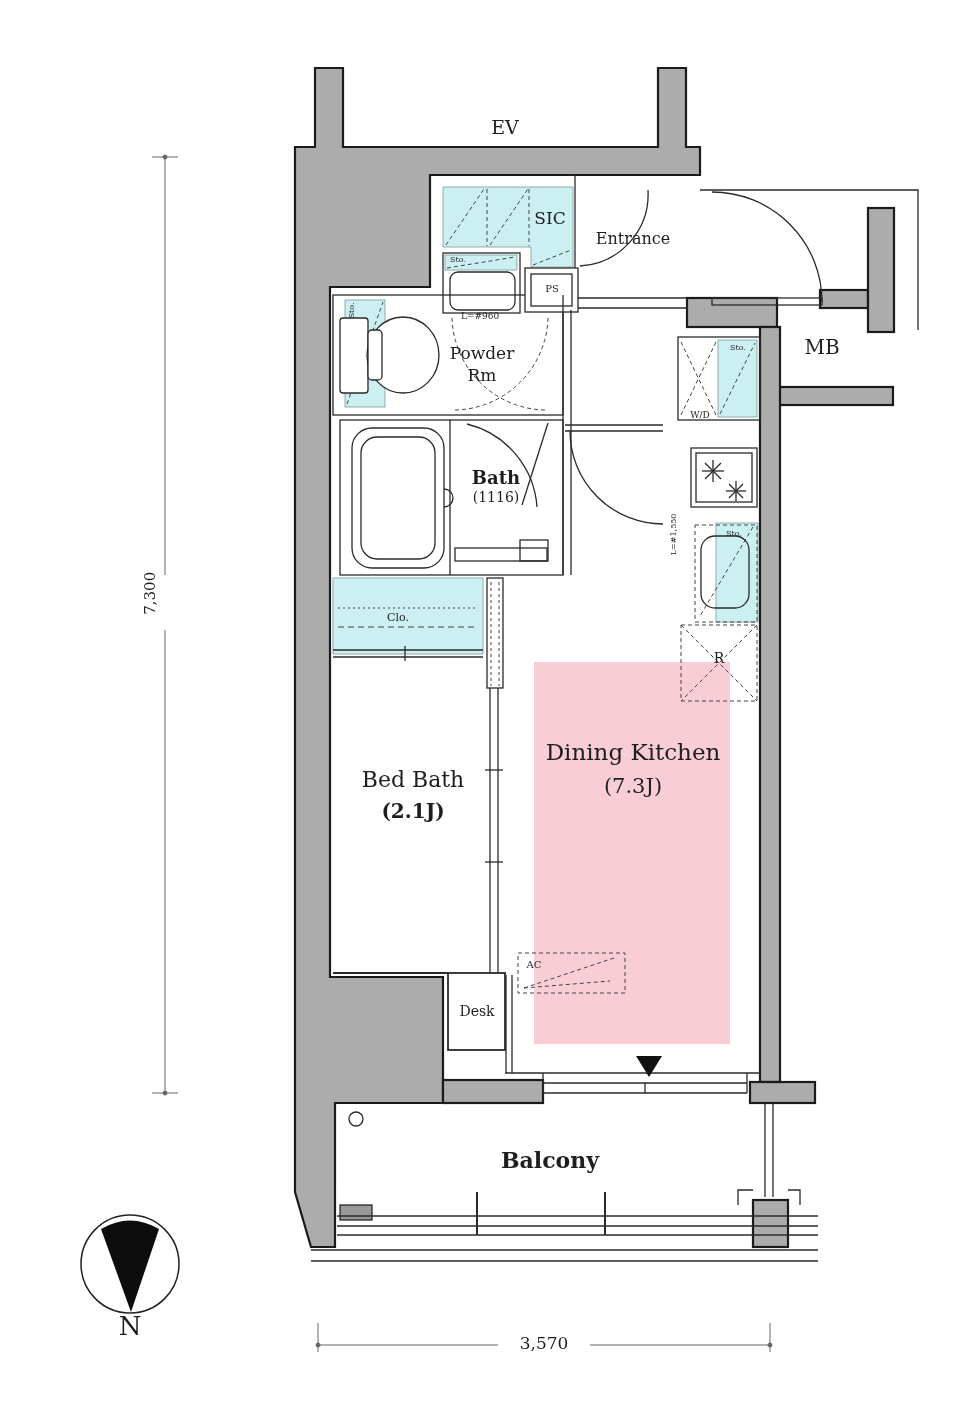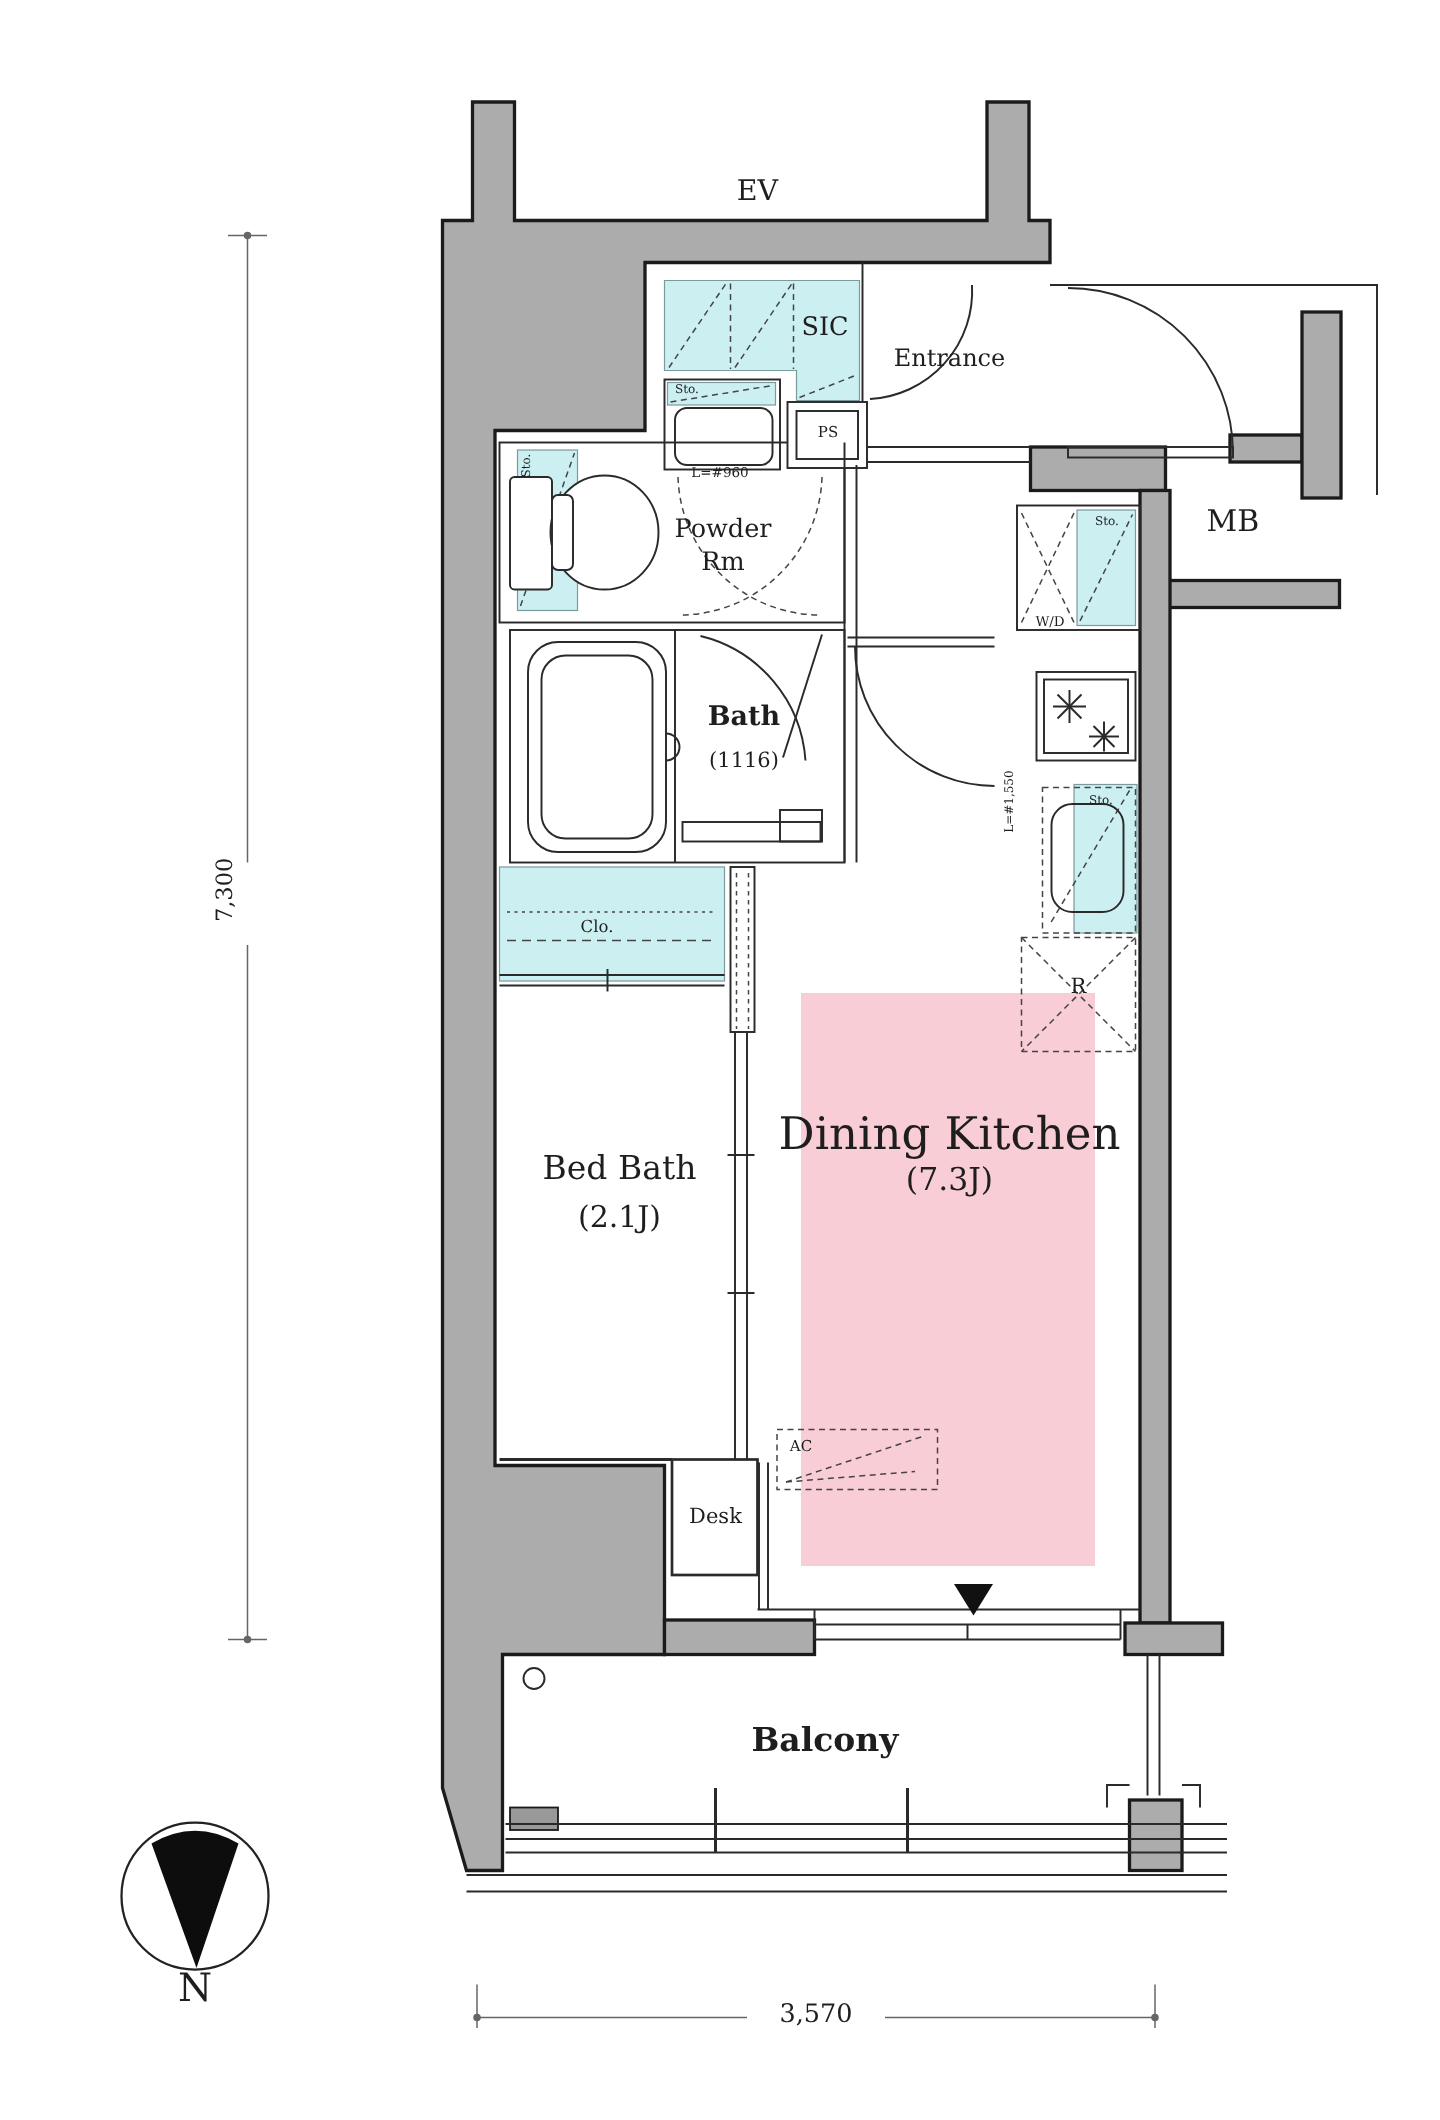--- a/index.html
+++ b/index.html
@@ -174,28 +174,28 @@
 <div class="lbl" style="left:537px;top:283px;width:30px;font-size:10px;text-align:center;">PS</div>
 <div class="lbl" style="left:440px;top:256px;width:36px;font-size:8px;">Sto.</div>
 <div class="lbl" style="left:440px;top:312px;width:80px;font-size:9px;">L=#960</div>
 <div class="lbl rot" style="left:332px;top:306px;width:40px;font-size:8px;">Sto.</div>
 <div class="lbl" style="left:418px;top:344px;width:128px;font-size:17px;">Powder</div>
 <div class="lbl" style="left:418px;top:366px;width:128px;font-size:17px;">Rm</div>
 <div class="lbl" style="left:680px;top:371px;width:40px;font-size:9px;margin-top:40px;">W/D</div>
 <div class="lbl" style="left:720px;top:344px;width:36px;font-size:8px;">Sto.</div>
 <div class="lbl" style="left:790px;top:336px;width:64px;font-size:20px;">MB</div>
 <div class="lbl" style="left:450px;top:468px;width:92px;font-size:18px;font-weight:bold;">Bath</div>
-<div class="lbl" style="left:450px;top:500px;width:92px;font-size:14px;">(1116)</div>
+<div class="lbl" style="left:450px;top:490px;width:92px;font-size:14px;">(1116)</div>
 <div class="lbl rot" style="left:638px;top:530px;width:72px;font-size:8px;">L=#1,550</div>
 <div class="lbl" style="left:716px;top:530px;width:36px;font-size:8px;">Sto.</div>
 <div class="lbl" style="left:704px;top:651px;width:30px;font-size:14px;">R</div>
 <div class="lbl" style="left:372px;top:612px;width:52px;font-size:11px;">Clo.</div>
 <div class="lbl" style="left:328px;top:768px;width:170px;font-size:22px;">Bed Bath</div>
-<div class="lbl" style="left:328px;top:800px;width:170px;font-size:20px;">(2.1J)</div>
-<div class="lbl" style="left:516px;top:740px;width:234px;font-size:30px;">Dining Kitchen</div>
+<div class="lbl" style="left:328px;top:800px;width:170px;font-size:20px;font-weight:bold;">(2.1J)</div>
+<div class="lbl" style="left:516px;top:740px;width:234px;font-size:23px;">Dining Kitchen</div>
 <div class="lbl" style="left:516px;top:775px;width:234px;font-size:21px;">(7.3J)</div>
 <div class="lbl" style="left:447px;top:1004px;width:60px;font-size:14px;">Desk</div>
 <div class="lbl" style="left:520px;top:959px;width:28px;font-size:10px;">AC</div>
 <div class="lbl" style="left:475px;top:1148px;width:150px;font-size:22px;font-weight:bold;">Balcony</div>
 <div class="lbl rot" style="left:110px;top:585px;width:80px;font-size:15px;">7,300</div>
 <div class="lbl" style="left:500px;top:1334px;width:88px;font-size:17px;">3,570</div>
 <div class="lbl" style="left:106px;top:1312px;width:48px;font-size:26px;">N</div>
 
 </div>
 

